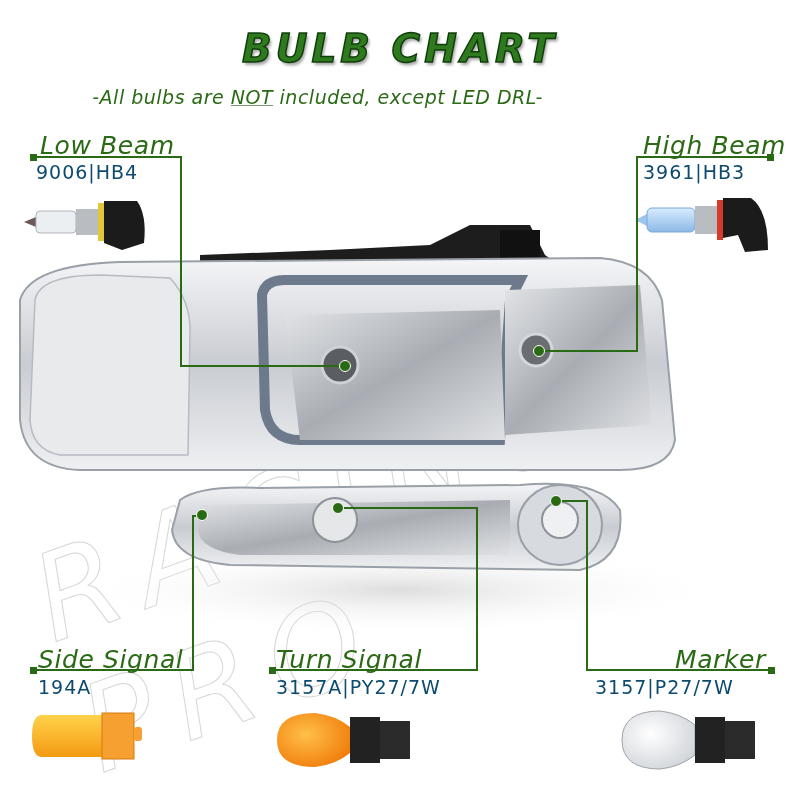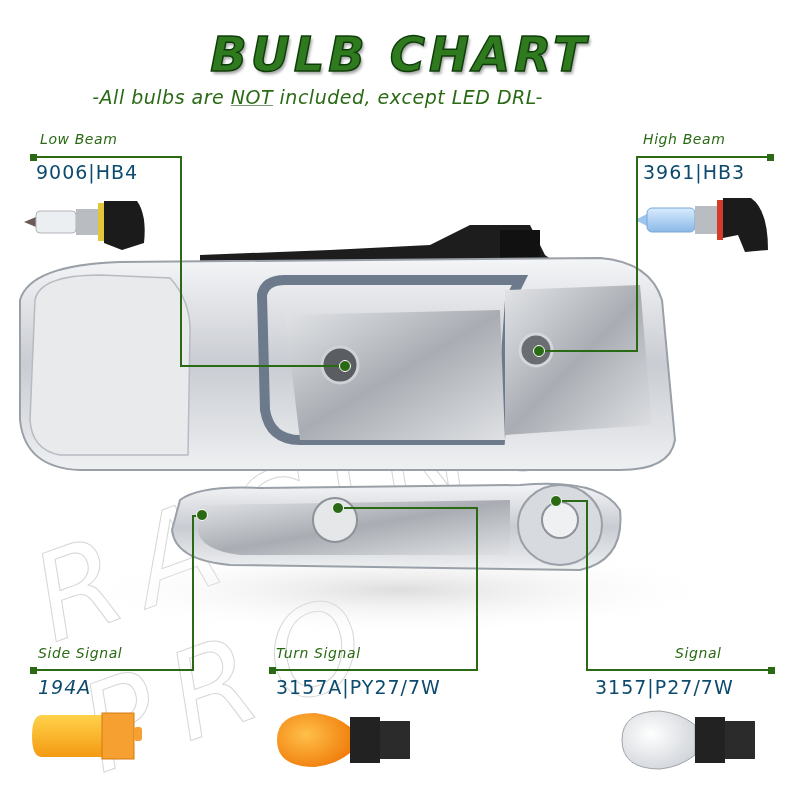--- a/index.html
+++ b/index.html
@@ -1,28 +1,28 @@
 <!DOCTYPE html>
 <html><head>
 <meta charset="utf-8">
 <style>
   html, body { margin:0; padding:0; }
   body { width:800px; height:800px; background:#ffffff; position:relative; overflow:hidden;
          font-family:"DejaVu Sans", sans-serif; }
   .abs { position:absolute; }
   .title { left:0; width:800px; top:26px; text-align:center; font-family:"DejaVu Sans", sans-serif;
-           font-weight:bold; font-style:italic; font-size:48px; letter-spacing:4px; color:#2f7a1e;
+           font-weight:bold; font-style:italic; font-size:39px; letter-spacing:4px; color:#2f7a1e;
            -webkit-text-stroke:1.5px #0f3d0a;
            text-shadow: 2px 3px 3px rgba(0,0,0,0.35); }
   .subtitle { left:0; width:635px; top:86px; text-align:center; font-style:italic; font-size:19px;
               color:#2a6a14; letter-spacing:0.5px; }
   .subtitle .u { text-decoration:underline; text-decoration-color:#7a9a70; }
-  .lbl { font-style:italic; font-size:14px; color:#2a6a14; letter-spacing:0.6px; white-space:nowrap; }
+  .lbl { font-style:italic; font-size:25px; color:#2a6a14; letter-spacing:0.6px; white-space:nowrap; }
   .code { font-size:19px; color:#0c4a6e; letter-spacing:1px; white-space:nowrap; }
-  .code.it { font-style:italic; }
+  .code.it { }
   .line { background:#2a6a14; position:absolute; }
   .sq { width:7px; height:7px; background:#2a6a14; position:absolute; }
   .dot { width:10px; height:10px; border-radius:50%; background:#2a6a14; border:1px solid #fff; position:absolute; }
   .wm { font-size:120px; color:transparent; -webkit-text-stroke:1px #d6d6d6; font-style:italic;
         transform:rotate(-20deg); letter-spacing:20px; }
 </style>
 </head>
 <body>
 
 <div class="abs title">BULB CHART</div>
@@ -158,14 +158,14 @@
 
 <div class="abs lbl" style="left:643px; top:131px;">High Beam</div>
 <div class="abs code" style="left:643px; top:161px;">3961|HB3</div>
 
 <div class="abs lbl" style="left:38px; top:645px;">Side Signal</div>
 <div class="abs code it" style="left:38px; top:676px;">194A</div>
 
 <div class="abs lbl" style="left:276px; top:645px;text-align:right;">Turn Signal</div>
 <div class="abs code" style="left:276px; top:676px;text-align:center;">3157A|PY27/7W</div>
 
-<div class="abs lbl" style="left:675px; top:645px;">Signal</div>
+<div class="abs lbl" style="left:675px; top:645px;">Marker</div>
 <div class="abs code" style="left:595px; top:676px;">3157|P27/7W</div>
 
 </body></html>

